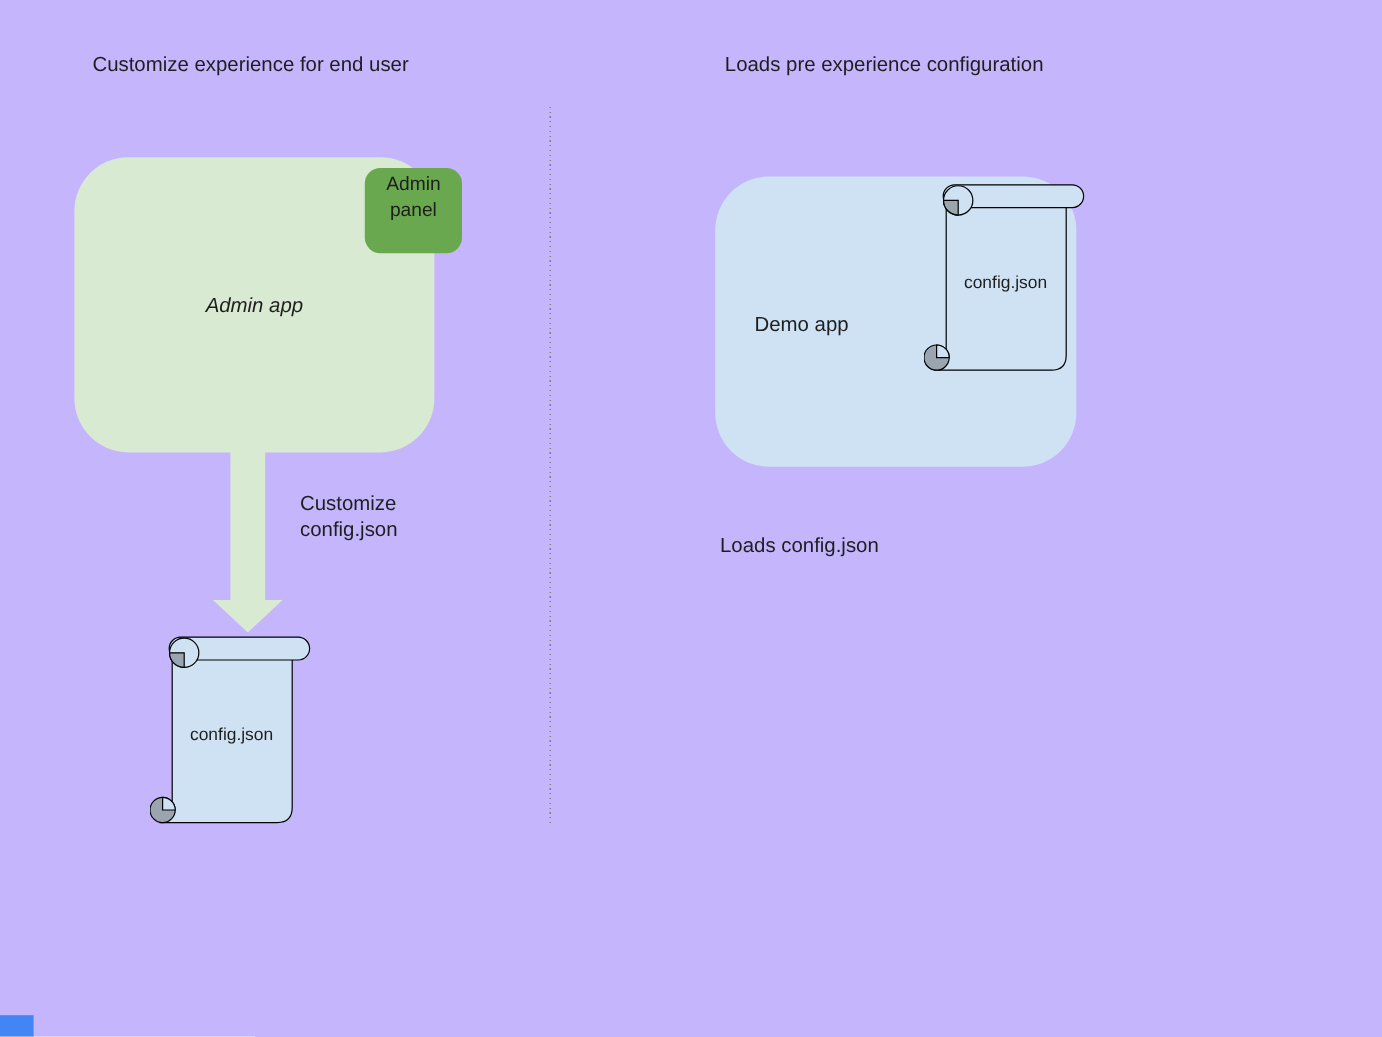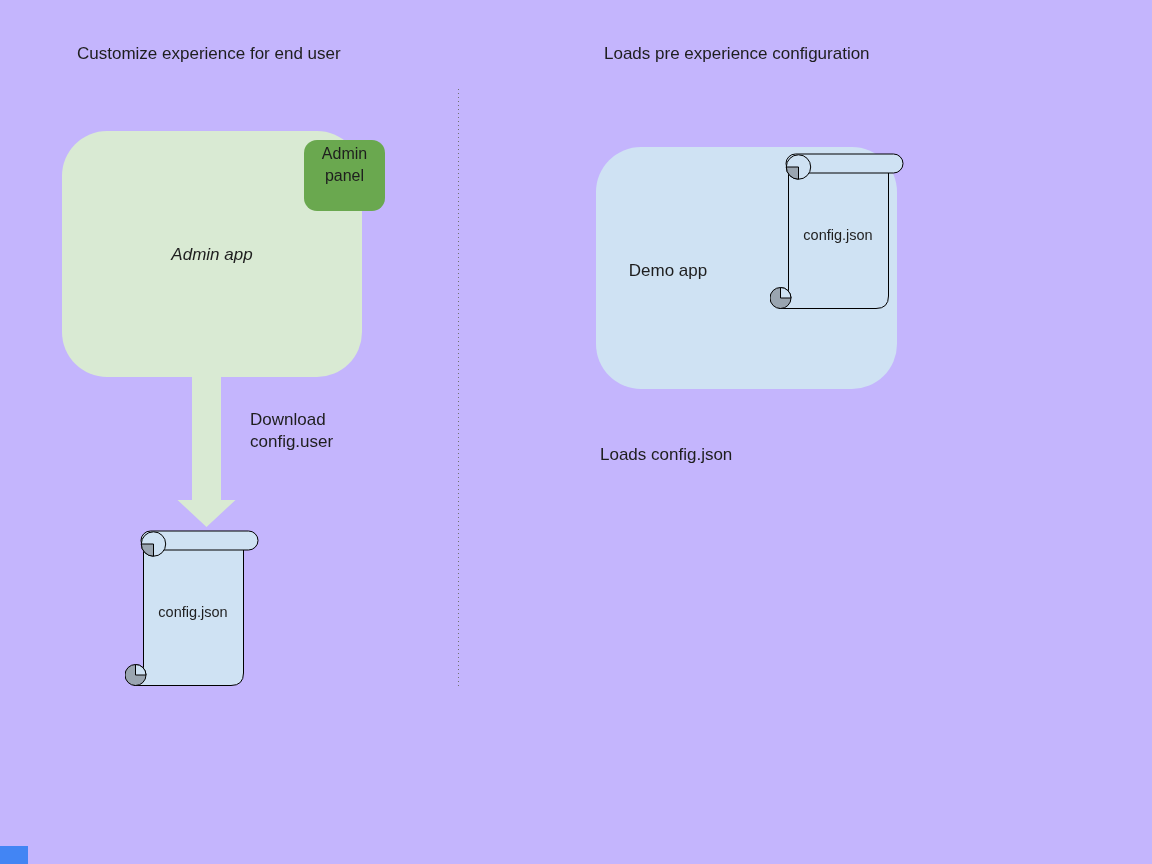--- a/index.html
+++ b/index.html
@@ -44,21 +44,21 @@
   <div class="abs panel">
     <span>Admin panel</span>
   </div>
 
   <div class="abs app-label admin-app-label">Admin app</div>
 
   <svg class="abs" style="left:177px;top:376px" width="59" height="152" viewBox="0 0 59 152">
     <polygon class="sv-green" points="15,0 44,0 44,124 58.5,124 29.5,151 0.5,124 15,124"></polygon>
   </svg>
 
-  <div class="abs arrow-caption">Download config.user</div>
+  <div class="abs arrow-caption">Customize config.json</div>
 
   <svg class="abs" style="left:125px;top:530px" width="136" height="158" viewBox="0 0 136 158">
     <path class="sv-blue" d="M18.5,10 H118.5 V143 Q118.5,155.5 106,155.5 H9 L18.5,145 Z"></path>
     <rect class="sv-blue" x="16" y="1" width="117" height="19" rx="9.5"></rect>
     <circle class="sv-blue" cx="28.5" cy="14" r="12.2"></circle>
     <path class="sv-gray" d="M28.5,14 L16.3,14 A12.2,12.2 0 0 0 28.5,26.2 Z"></path>
     <circle class="sv-gray" cx="10.5" cy="145" r="10.5"></circle>
     <path class="sv-blue" d="M10.5,145 V134.5 A10.5,10.5 0 0 1 21,145 Z"></path>
     <text class="sv-text" x="68" y="87">config.json</text>
   </svg>

